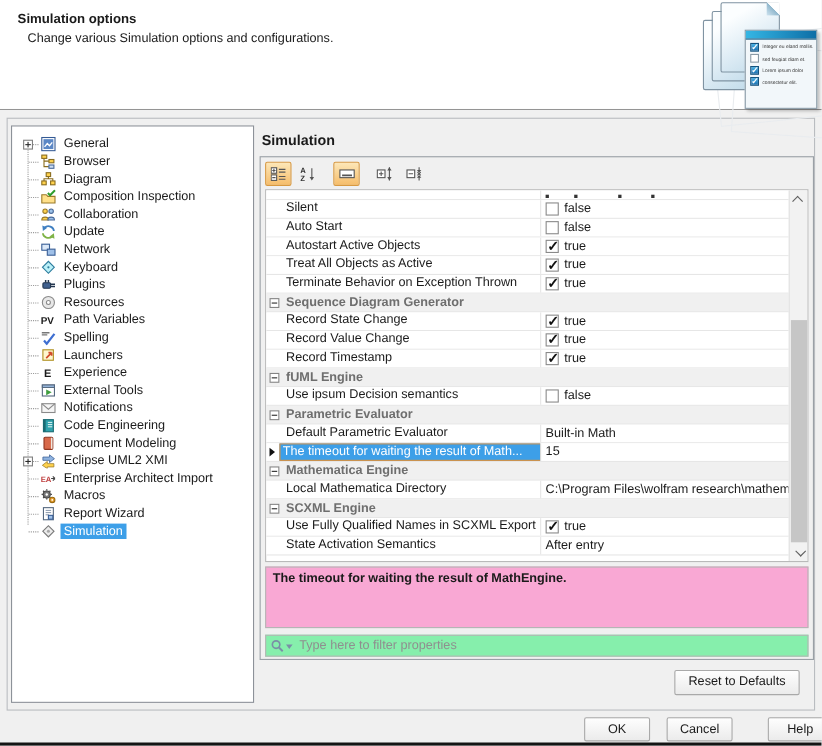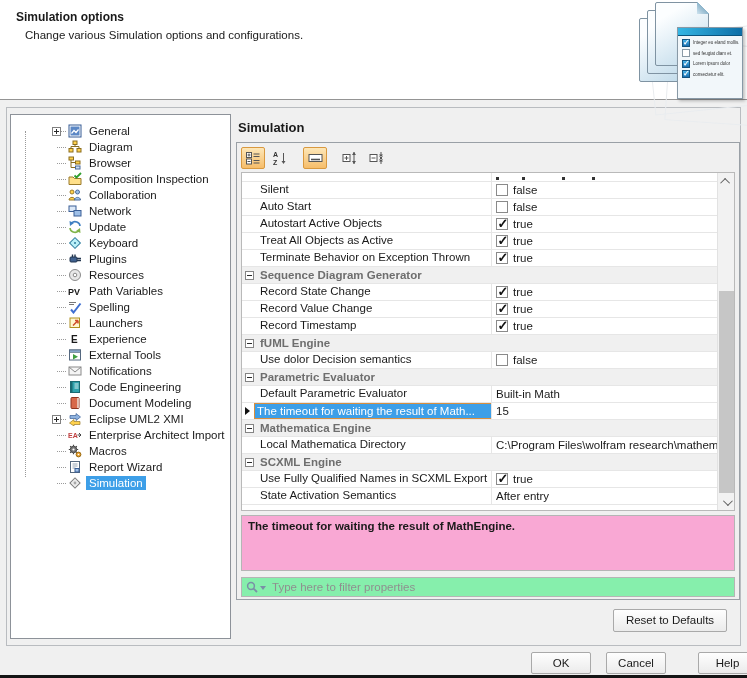--- a/index.html
+++ b/index.html
@@ -27,21 +27,21 @@
   .card-row { display:flex; align-items:center; gap:3px; padding:2.5px 3px 0 4px; }
   .card-cb { width:8px; height:8px; flex:0 0 8px; border:1px solid #14537f; background:linear-gradient(#4ab4e8,#1a6fb0); position:relative; }
   .card-cb::after { content:"\2713"; position:absolute; left:0px; top:-2px; color:#fff; font-size:8px; font-weight:bold; }
   .card-cb.empty { background:#ffffff; border-color:#8a9aa6; }
   .card-cb.empty::after { content:""; }
   .card-txt { font-size:4.5px; color:#333; white-space:nowrap; overflow:hidden; }
   
   .content { position:absolute; left:6px; top:107px; width:735px; height:539px; border:1px solid #b9bcc0; background:#f0f0f0; }
   
   .tree { position:absolute; left:10px; top:114px; width:221px; height:525px; background:#fff; border:1px solid #8d9299; overflow:hidden; padding-top:8px; }
-  .tree-rows { position:relative;padding-left:31px; }
+  .tree-rows { position:relative; }
   .tree-rows::before { content:""; position:absolute; left:14px; top:8px; height:346px; border-left:1px dotted #9a9a9a; }
   .trow { position:relative; height:16px; display:flex; align-items:center; padding-left:26px; white-space:nowrap; cursor:default; }
   .trow::before { content:""; position:absolute; left:15px; top:8px; width:9px; border-top:1px dotted #9a9a9a; }
   .trow .ticon { width:14px; height:14px; flex:0 0 14px; margin-right:4px; }
   .trow .tlabel { padding:0 3px; line-height:14px; }
   .trow.sel .tlabel { background:#3d9fe8; color:#fff; }
   .expander { position:absolute; left:10px; top:4px; width:9px; height:9px; border:1px solid #808080; background:#fff; z-index:2; }
   .expander::before { content:""; position:absolute; left:1px; right:1px; top:3px; border-top:1px solid #2a2a2a; }
   .expander::after { content:""; position:absolute; top:1px; bottom:1px; left:3px; border-left:1px solid #2a2a2a; }
   
@@ -136,78 +136,78 @@
             <rect x="1" y="1" width="12" height="12" fill="#fff" stroke="#345a94"></rect>
             <rect x="2.5" y="2.5" width="9" height="9" fill="#5b87c5"></rect>
             <path d="M3.5 9.5 L6 6.5 L8 8.5 L10.5 5.5" stroke="#fff" fill="none" stroke-width="1.2"></path>
           </svg>
         </span>
     <span class="tlabel">General</span>
   </div>
   <div class="trow">
     <span class="ticon">
           <svg width="14" height="14" viewBox="0 0 14 14">
+            <path d="M3 4 V11.5 H7.5 M3 6.5 H7.5" stroke="#8a6d1f" fill="none"></path>
+            <rect x="1" y="1" width="4.5" height="3" fill="#ffd24d" stroke="#8a6d1f"></rect>
+            <rect x="7.5" y="5" width="4.5" height="3" fill="#ffd24d" stroke="#8a6d1f"></rect>
+            <rect x="7.5" y="10" width="4.5" height="3" fill="#cfe0f5" stroke="#4a6a9a"></rect>
+          </svg>
+        </span>
+    <span class="tlabel">Browser</span>
+  </div>
+  <div class="trow">
+    <span class="ticon">
+          <svg width="14" height="14" viewBox="0 0 14 14">
             <path d="M7 4.5 V6.5 M3 8.5 V6.5 H11 V8.5" stroke="#8a6d1f" fill="none"></path>
             <rect x="5" y="1" width="4" height="3.5" fill="#ffd24d" stroke="#8a6d1f"></rect>
             <rect x="1" y="8.5" width="4" height="3.5" fill="#ffd24d" stroke="#8a6d1f"></rect>
             <rect x="9" y="8.5" width="4" height="3.5" fill="#ffd24d" stroke="#8a6d1f"></rect>
           </svg>
         </span>
     <span class="tlabel">Diagram</span>
   </div>
   <div class="trow">
     <span class="ticon">
           <svg width="14" height="14" viewBox="0 0 14 14">
-            <path d="M3 4 V11.5 H7.5 M3 6.5 H7.5" stroke="#8a6d1f" fill="none"></path>
-            <rect x="1" y="1" width="4.5" height="3" fill="#ffd24d" stroke="#8a6d1f"></rect>
-            <rect x="7.5" y="5" width="4.5" height="3" fill="#ffd24d" stroke="#8a6d1f"></rect>
-            <rect x="7.5" y="10" width="4.5" height="3" fill="#cfe0f5" stroke="#4a6a9a"></rect>
-          </svg>
-        </span>
-    <span class="tlabel">Browser</span>
-  </div>
-  <div class="trow">
-    <span class="ticon">
-          <svg width="14" height="14" viewBox="0 0 14 14">
             <path d="M1 5 h4 l1.5 1.5 H13 V12.5 H1 Z" fill="#ffe08a" stroke="#9a7a2a"></path>
             <path d="M6.5 3.5 L8.5 5.5 L13 1" stroke="#2f9e2f" stroke-width="1.8" fill="none"></path>
           </svg>
         </span>
     <span class="tlabel">Composition Inspection</span>
   </div>
   <div class="trow">
     <span class="ticon">
           <svg width="14" height="14" viewBox="0 0 14 14">
             <circle cx="4" cy="4" r="2" fill="#ffd24d" stroke="#9a7a2a"></circle>
             <path d="M1 12 c0-3.5 6-3.5 6 0 Z" fill="#ffd24d" stroke="#9a7a2a"></path>
             <circle cx="9.5" cy="4" r="2" fill="#9ec3ea" stroke="#4a6a9a"></circle>
             <path d="M6.5 12 c0-3.5 6-3.5 6 0 Z" fill="#9ec3ea" stroke="#4a6a9a"></path>
           </svg>
         </span>
     <span class="tlabel">Collaboration</span>
   </div>
   <div class="trow">
     <span class="ticon">
           <svg width="14" height="14" viewBox="0 0 14 14">
-            <rect x="1" y="2" width="7" height="5.5" fill="#dce9f8" stroke="#3a5f96"></rect>
-            <rect x="6" y="6.5" width="7" height="5.5" fill="#9fc0e8" stroke="#3a5f96"></rect>
-          </svg>
-        </span>
-    <span class="tlabel">Network</span>
-  </div>
-  <div class="trow">
-    <span class="ticon">
-          <svg width="14" height="14" viewBox="0 0 14 14">
             <path d="M12 6 A5 4.5 0 0 0 3.5 3" stroke="#3f7fc1" stroke-width="1.6" fill="none"></path>
             <polygon points="1.5,1 6,3 2,6" fill="#3f7fc1"></polygon>
             <path d="M2 8 A5 4.5 0 0 0 10.5 11" stroke="#7fb347" stroke-width="1.6" fill="none"></path>
             <polygon points="12.5,13 8,11 12,8" fill="#7fb347"></polygon>
           </svg>
         </span>
     <span class="tlabel">Update</span>
+  </div>
+  <div class="trow">
+    <span class="ticon">
+          <svg width="14" height="14" viewBox="0 0 14 14">
+            <rect x="1" y="2" width="7" height="5.5" fill="#dce9f8" stroke="#3a5f96"></rect>
+            <rect x="6" y="6.5" width="7" height="5.5" fill="#9fc0e8" stroke="#3a5f96"></rect>
+          </svg>
+        </span>
+    <span class="tlabel">Network</span>
   </div>
   <div class="trow">
     <span class="ticon">
           <svg width="14" height="14" viewBox="0 0 14 14">
             <rect x="3.2" y="3.2" width="7.6" height="7.6" transform="rotate(45 7 7)" fill="#baf0f8" stroke="#2e7d9e"></rect>
             <circle cx="7" cy="7" r="1" fill="#2e7d9e"></circle>
           </svg>
         </span>
     <span class="tlabel">Keyboard</span>
   </div>
@@ -482,21 +482,21 @@
         <div class="gval">
             <span class="cb checked"></span>
             <span>true</span>
           </div>
       </div>
       <div class="ggroup">
         <span class="minusbox"></span>
         <span>fUML Engine</span>
       </div>
       <div class="grow">
-        <div class="gname">Use dolor Decision semantics</div>
+        <div class="gname">Use ipsum Decision semantics</div>
         <div class="gval">
             <span class="cb"></span>
             <span>false</span>
           </div>
       </div>
       <div class="ggroup">
         <span class="minusbox"></span>
         <span>Parametric Evaluator</span>
       </div>
       <div class="grow">

